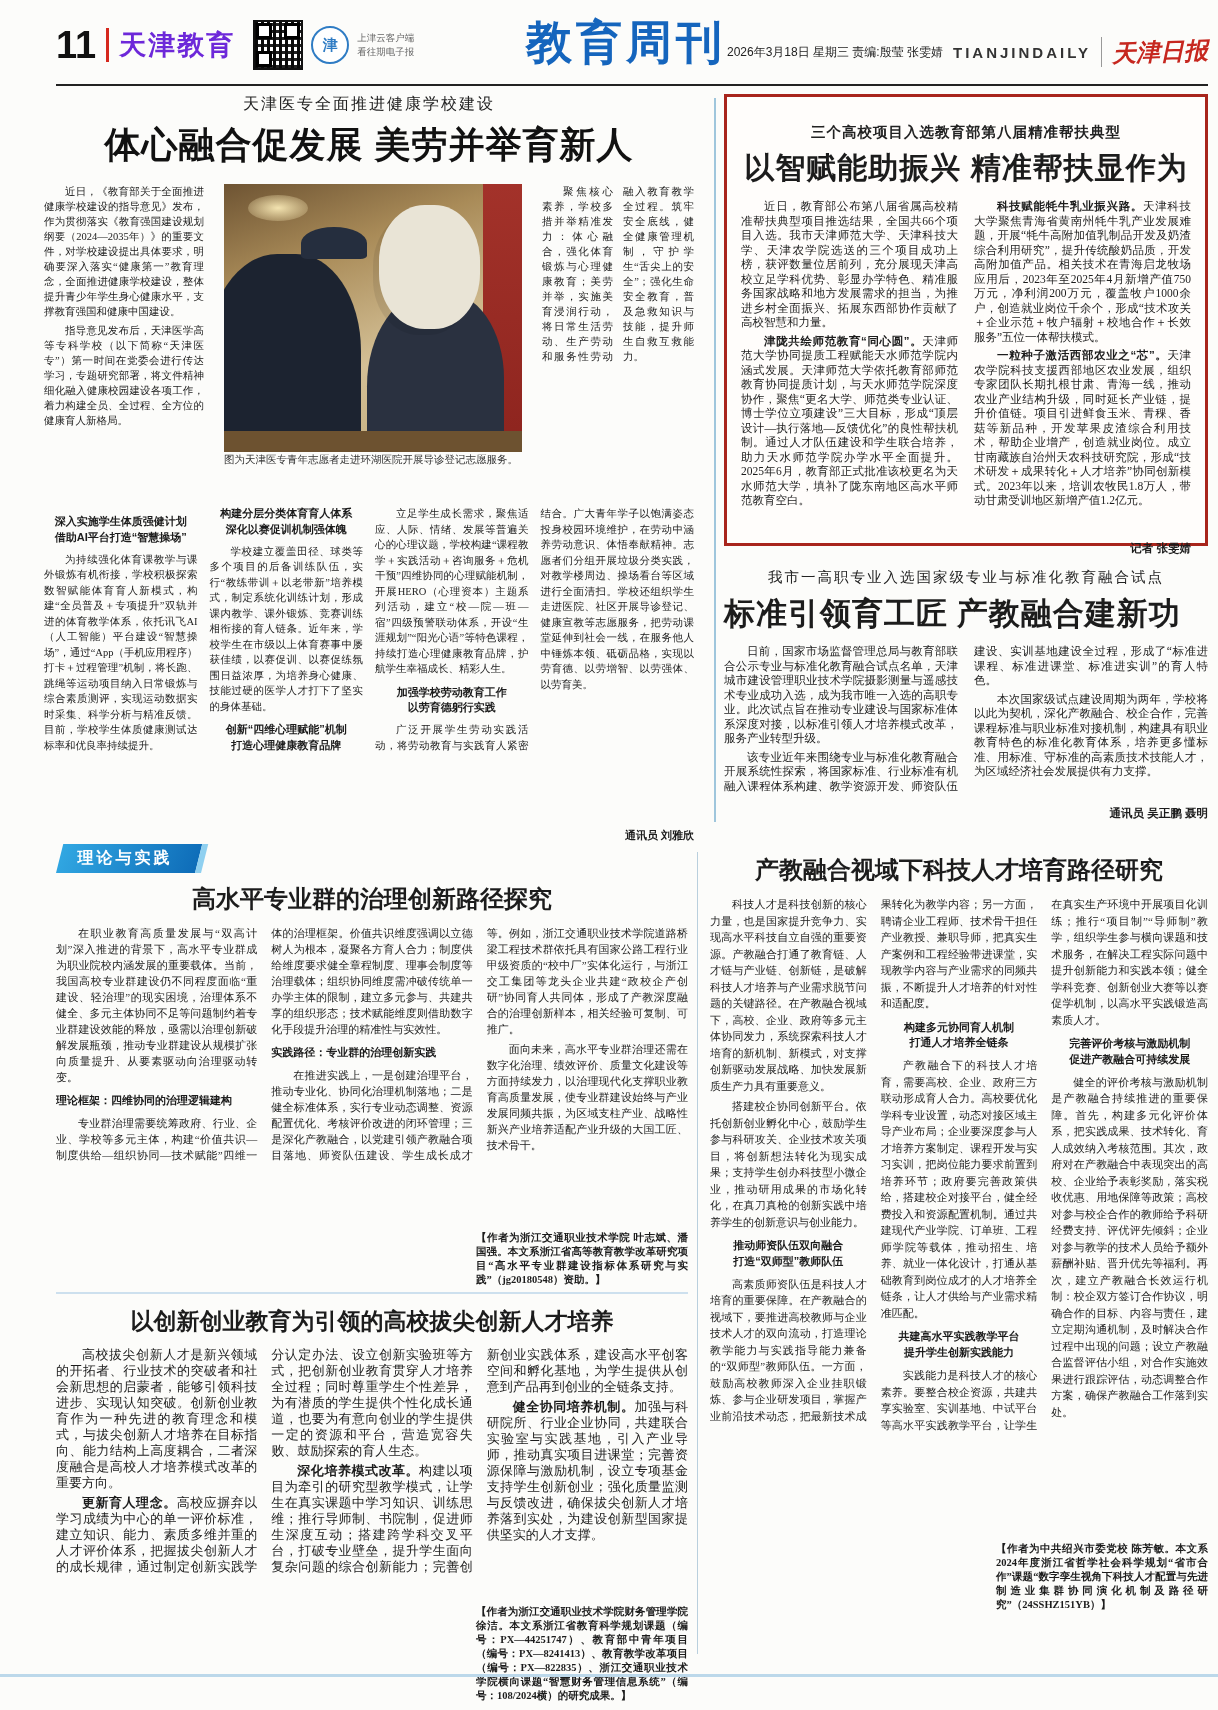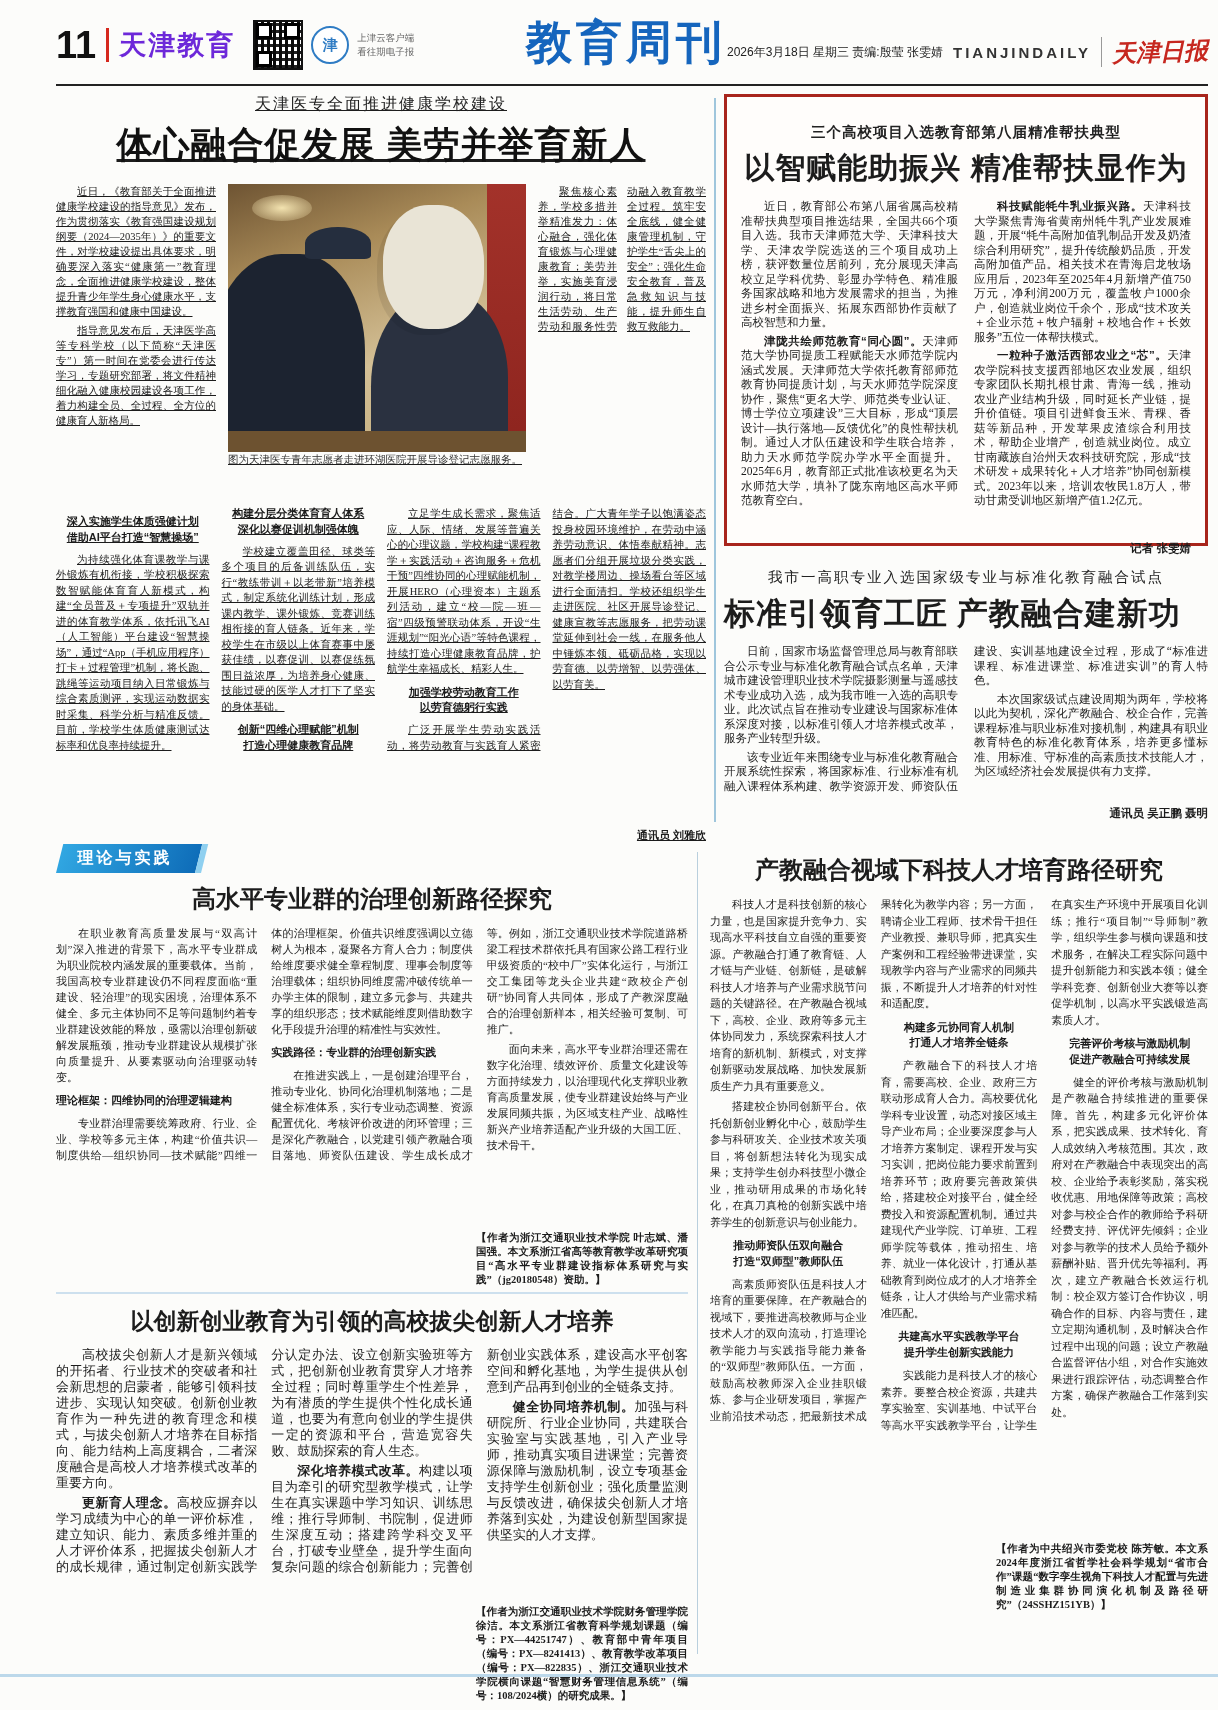--- a/index.html
+++ b/index.html
@@ -31,25 +31,25 @@
   .hdr-rule{position:absolute;left:56px;top:84px;width:1152px;height:2px;background:#222;}
   
   .kicker{text-align:center;font-size:15px;color:#222;letter-spacing:2px;}
   .para{margin:0 0 4px 0;text-indent:2em;text-align:justify;}
   .lead{font-weight:bold;font-family:"Liberation Sans",sans-serif;}
   .sub{font-family:"Liberation Sans",sans-serif;font-weight:bold;text-align:center;white-space:pre-line;
        margin:8px 0 6px 0;line-height:1.45;}
   .byline{text-align:right;font-weight:bold;font-family:"Liberation Sans",sans-serif;}
   .note{font-weight:bold;text-align:justify;}
   
-  .main-art{position:absolute;left:56px;top:94px;width:650px;text-decoration:underline;}
+  .main-art{position:absolute;left:44px;top:94px;width:650px;}
   .main-art .kicker{font-size:16px;margin-bottom:6px;}
   .main-head{font-family:"Liberation Sans",sans-serif;font-size:36px;font-weight:900;text-align:center;
              letter-spacing:1px;color:#111;margin:2px 0 14px 0;white-space:nowrap;}
-  .rowA{display:grid;grid-template-columns:160px 298px 1fr;gap:12px;height:312px;overflow:hidden;}
+  .rowA{display:grid;grid-template-columns:160px 298px 1fr;gap:20px;height:312px;overflow:hidden;}
   .rowA .txt{font-size:10.5px;line-height:15px;overflow:hidden;}
   .rowA .txt2{font-size:10.5px;line-height:15px;column-count:2;column-gap:10px;overflow:hidden;height:100%;}
   .photo-wrap{display:flex;flex-direction:column;}
   .photo{position:relative;height:268px;background:linear-gradient(160deg,#6e5433 0%,#a98b58 28%,#d4c096 62%,#bfa878 100%);overflow:hidden;}
   .ph-light{position:absolute;left:8%;top:4%;width:60px;height:26px;border-radius:50%;background:radial-gradient(#f3e3b0,rgba(243,227,176,0));}
   .ph-red{position:absolute;right:0;top:0;width:13%;height:100%;background:linear-gradient(#a3322a,#8d241e);}
   .ph-fig1{position:absolute;left:-6%;bottom:-12%;width:52%;height:86%;background:#1c2330;border-radius:46% 42% 0 0;}
   .ph-cap1{position:absolute;left:26%;top:16%;width:22%;height:12%;background:#252e3e;border-radius:50% 50% 10% 10%;}
   .ph-fig2{position:absolute;right:6%;bottom:-14%;width:46%;height:74%;background:#2a3140;border-radius:48% 44% 0 0;}
   .ph-bundle{position:absolute;right:14%;top:8%;width:34%;height:46%;background:#e9e4d6;border-radius:45%;box-shadow:-6px 6px 0 rgba(0,0,0,.08);}

